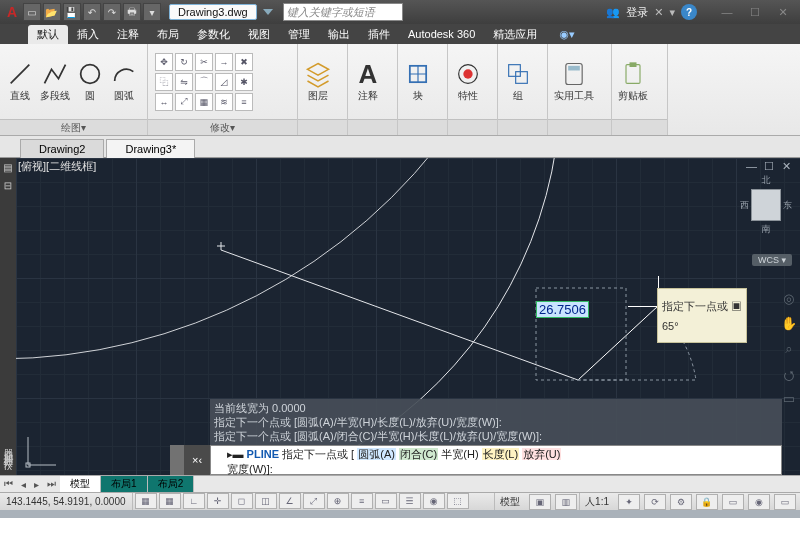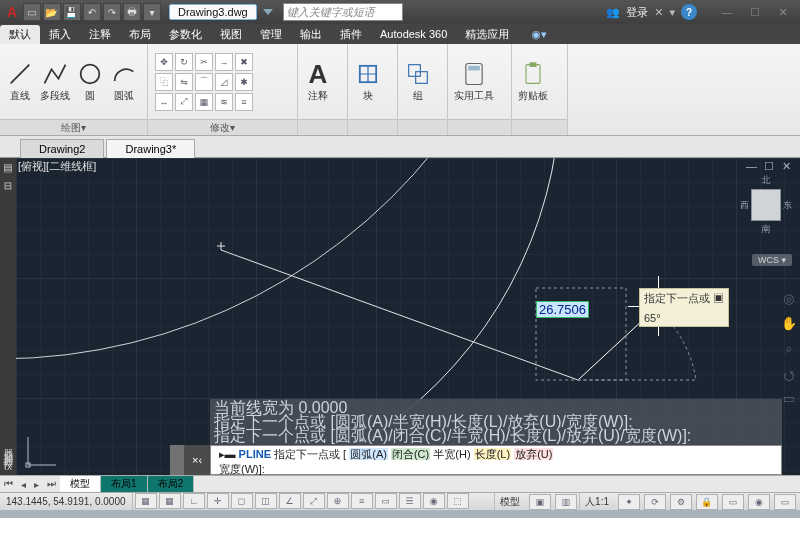--- a/index.html
+++ b/index.html
@@ -11,21 +11,21 @@
   .title-file { margin-left:6px; color:#111; background:#fafafa; border:1px solid #7fb3d8;border-radius:2px;padding:1px 8px;font-size:11px;}
   .tri { width:0;height:0;border-left:5px solid transparent;border-right:5px solid transparent;border-top:6px solid #8ab; margin:0 4px;}
   .search-box { flex: 0 0 120px; margin-left: 4px; background:#fff; border:1px solid #888; height:18px; display:flex; align-items:center; padding:0 3px; color:#888; font-style:italic; font-size:11px;}
   .title-right { margin-left:auto; display:flex; align-items:center; gap:6px; color:#eee; font-size:11px;}
   .title-right .help-q { width:16px;height:16px;border-radius:8px;background:#3a87c9;display:flex;align-items:center;justify-content:center;color:#fff;font-weight:bold;font-size:10px;}
   .win-btns { display:flex; gap:0; margin-left:10px;}
   .win-btn { width:28px;height:18px;display:flex;align-items:center;justify-content:center;color:#888;font-size:11px;}
 
   .menubar { height: 20px; background:#444; display:flex; align-items:center; color:#fff; font-size:11px;}
   .menu-tab { padding: 2px 9px; cursor:default;}
-  .menu-tab.active { background:#eaeaea; color:#222; border-radius:3px 3px 0 0;}
+  .menu-tab.active { background:#eaeaea; color:#222; border-radius:3px 3px 0 0;margin-left:28px;}
 
   .ribbon { height: 92px; background:linear-gradient(#f5f5f5,#e8e8e8); border-bottom:1px solid #aaa; display:flex; font-size:10px;}
   .rgroup { border-right:1px solid #c6c6c6; display:flex; flex-direction:column; }
   .rgroup .body { flex:1; display:flex; align-items:center; padding:2px 6px; gap:6px;}
   .rgroup .label { height:16px; background:#dcdcdc; border-top:1px solid #c0c0c0; display:flex;align-items:center;justify-content:center;color:#555;font-size:10px;}
   .rbtn-v { display:flex; flex-direction:column; align-items:center; gap:1px; color:#333;}
   .rbtn-v .ic { width:28px; height:28px; display:flex;align-items:center;justify-content:center;}
   .mini { width:18px; height:18px; border:1px solid #bbb; background:#fff; margin:1px; display:inline-flex;align-items:center;justify-content:center;font-size:9px;color:#556;}
   .mini-grid{display:flex;flex-direction:column;}
   .mini-row{display:flex;}
@@ -43,43 +43,43 @@
      linear-gradient(90deg,#2a3442 1px, transparent 1px),
      linear-gradient(#222c38 1px, transparent 1px),
      linear-gradient(90deg,#222c38 1px, transparent 1px);
      background-size: 120px 120px,120px 120px,24px 24px,24px 24px;}
   svg.arcs { position:absolute; inset:0; }
   .cursor-cross { position:absolute; left:612px; top:118px; width:60px; height:60px; pointer-events:none;}
   .cursor-cross:before,.cursor-cross:after{content:"";position:absolute;background:#fff;}
   .cursor-cross:before{left:50%;top:0;width:1px;height:100%;}
   .cursor-cross:after{top:50%;left:0;height:1px;width:100%;}
   .dyn-input { position:absolute; left:520px; top:143px; background:#c9e4ff; border:1px solid #3b6; color:#00258d; font-size:13px; padding:0 2px;}
-  .tooltip { position:absolute; left:623px; top:130px; background:#f3f0d7; border:1px solid #c7c29a; padding:2px 4px; font-size:11px; color:#333;}
+  .tooltip { position:absolute; left:641px; top:130px; background:#f3f0d7; border:1px solid #c7c29a; padding:10px 4px; font-size:11px; color:#333;}
   .tooltip .ang{ margin-top:6px;}
 
   .left-palette { position:absolute; left:0; top:0; width:16px; bottom:17px; background:#3b3b3b; display:flex; flex-direction:column; align-items:center;}
   .pal-btn{width:14px;height:16px;margin:1px 0;display:flex;align-items:center;justify-content:center;color:#ccc;font-size:10px;}
   .left-palette .vtext { writing-mode: vertical-rl; color:#ccc; font-size:10px; margin-top:auto; padding:6px 0; letter-spacing:2px;}
 
   .viewcube { position:absolute; right:8px; top:16px; width:52px; text-align:center; color:#9aa3ad; font-size:9px;}
   .viewcube .cube{width:32px;height:32px;background:#cfd4d9;border:1px solid #8b9299;margin:2px auto;}
   .wcs { position:absolute; right:8px; top:96px; background:#555e66;color:#cdd3d8;font-size:9px;padding:1px 6px;border-radius:2px;}
   .navbar-r { position:absolute; right:2px; top:130px; width:18px;}
   .nav-r-btn{width:16px;height:22px;margin:3px auto;color:#5c6670;font-size:13px;text-align:center;}
 
   .top-right-icons{position:absolute;right:6px;top:2px;display:flex;gap:6px;align-items:center;}
   .tri-icn{width:12px;height:12px;color:#aab3bd;}
 
   .ucs-icon{position:absolute;left:6px;bottom:4px;}
 
-  .cmd-history { position:absolute; left:194px; right:18px; bottom:30px; background:rgba(70,78,88,.92); color:#cfd4da; font-size:16px; padding:2px 4px; line-height:14px;} 
+  .cmd-history { position:absolute; left:194px; right:18px; bottom:30px; background:rgba(70,78,88,.92); color:#cfd4da; font-size:11px; padding:2px 4px; line-height:14px;} 
   .cmd-bar { position:absolute; left:154px; right:18px; bottom:0; height:30px; display:flex;}
   .cmd-grip{width:14px;background:#727272;}
   .cmd-x{width:26px;background:#4a4a4a;color:#fff;display:flex;align-items:center;justify-content:center;}
-  .cmd-input{flex:1;background:#fff;border:1px solid #888;display:flex;align-items:flex-start;padding:1px 8px;flex-direction:column;}
+  .cmd-input{flex:1;background:#fff;border:1px solid #888;display:flex;align-items:flex-start;padding:1px 16px;flex-direction:column;}
   .cmd-input .l1{font-size:11px;color:#222;}
   .cmd-input .l1 .key-a{background:#d0e8ff;padding:0 1px;}
   .cmd-input .l1 .key-c{background:#cfe9cf;padding:0 1px;}
   .cmd-input .l1 .key-l{background:#fff3c2;padding:0 1px;}
   .cmd-input .l1 .key-u{background:#ffe1e1;padding:0 1px;}
   .cmd-input .l2{font-size:11px;color:#222;}
   .cmd-prefix{color:#222;}
   .pline{color:#1259b0;font-weight:bold;}
 
   .model-tabs{position:absolute;left:0;right:0;bottom:0;height:17px;background:#e8e8e8;border-top:1px solid #aaa;display:flex;align-items:center;}
@@ -202,20 +202,33 @@
             <span class="mini">⤢</span>
             <span class="mini">▦</span>
             <span class="mini">≋</span>
             <span class="mini">≡</span>
           </div>
       </div>
     </div>
     <div class="label"><span>修改</span> ▾</div>
   </div>
 
+  <div class="rgroup" style="width:50px">
+    <div class="body">
+        <div class="rbtn-v">
+          <div class="ic">
+            <svg class="icn" viewBox="0 0 24 24">
+              <path d="M12 3 L21 8 12 13 3 8Z M3 13 12 18 21 13 M3 18 12 23 21 18" fill="none" stroke="#d39b2b" stroke-width="1.3"></path>
+            </svg>
+          </div>
+          <span>图层</span>
+        </div>
+      </div>
+    <div class="label"></div>
+  </div>
 
   <div class="rgroup" style="width:50px">
     <div class="body">
         <div class="rbtn-v">
           <div class="ic big-letter">A</div>
           <span>注释</span>
         </div>
       </div>
     <div class="label"></div>
   </div>
@@ -228,20 +241,34 @@
               <rect x="5" y="5" width="14" height="14" fill="none" stroke="#3570b4" stroke-width="1.5"></rect>
               <path d="M5 12h14 M12 5v14" stroke="#3570b4"></path>
             </svg>
           </div>
           <span>块</span>
         </div>
       </div>
     <div class="label"></div>
   </div>
 
+  <div class="rgroup" style="width:50px">
+    <div class="body">
+        <div class="rbtn-v">
+          <div class="ic">
+            <svg class="icn" viewBox="0 0 24 24">
+              <circle cx="12" cy="12" r="8" fill="none" stroke="#333"></circle>
+              <circle cx="12" cy="12" r="4" fill="#d33"></circle>
+            </svg>
+          </div>
+          <span>特性</span>
+        </div>
+      </div>
+    <div class="label"></div>
+  </div>
 
   <div class="rgroup" style="width:50px">
     <div class="body">
         <div class="rbtn-v">
           <div class="ic">
             <svg class="icn" viewBox="0 0 24 24">
               <rect x="4" y="4" width="10" height="10" fill="none" stroke="#3570b4"></rect>
               <rect x="10" y="10" width="10" height="10" fill="none" stroke="#3570b4"></rect>
             </svg>
           </div>

